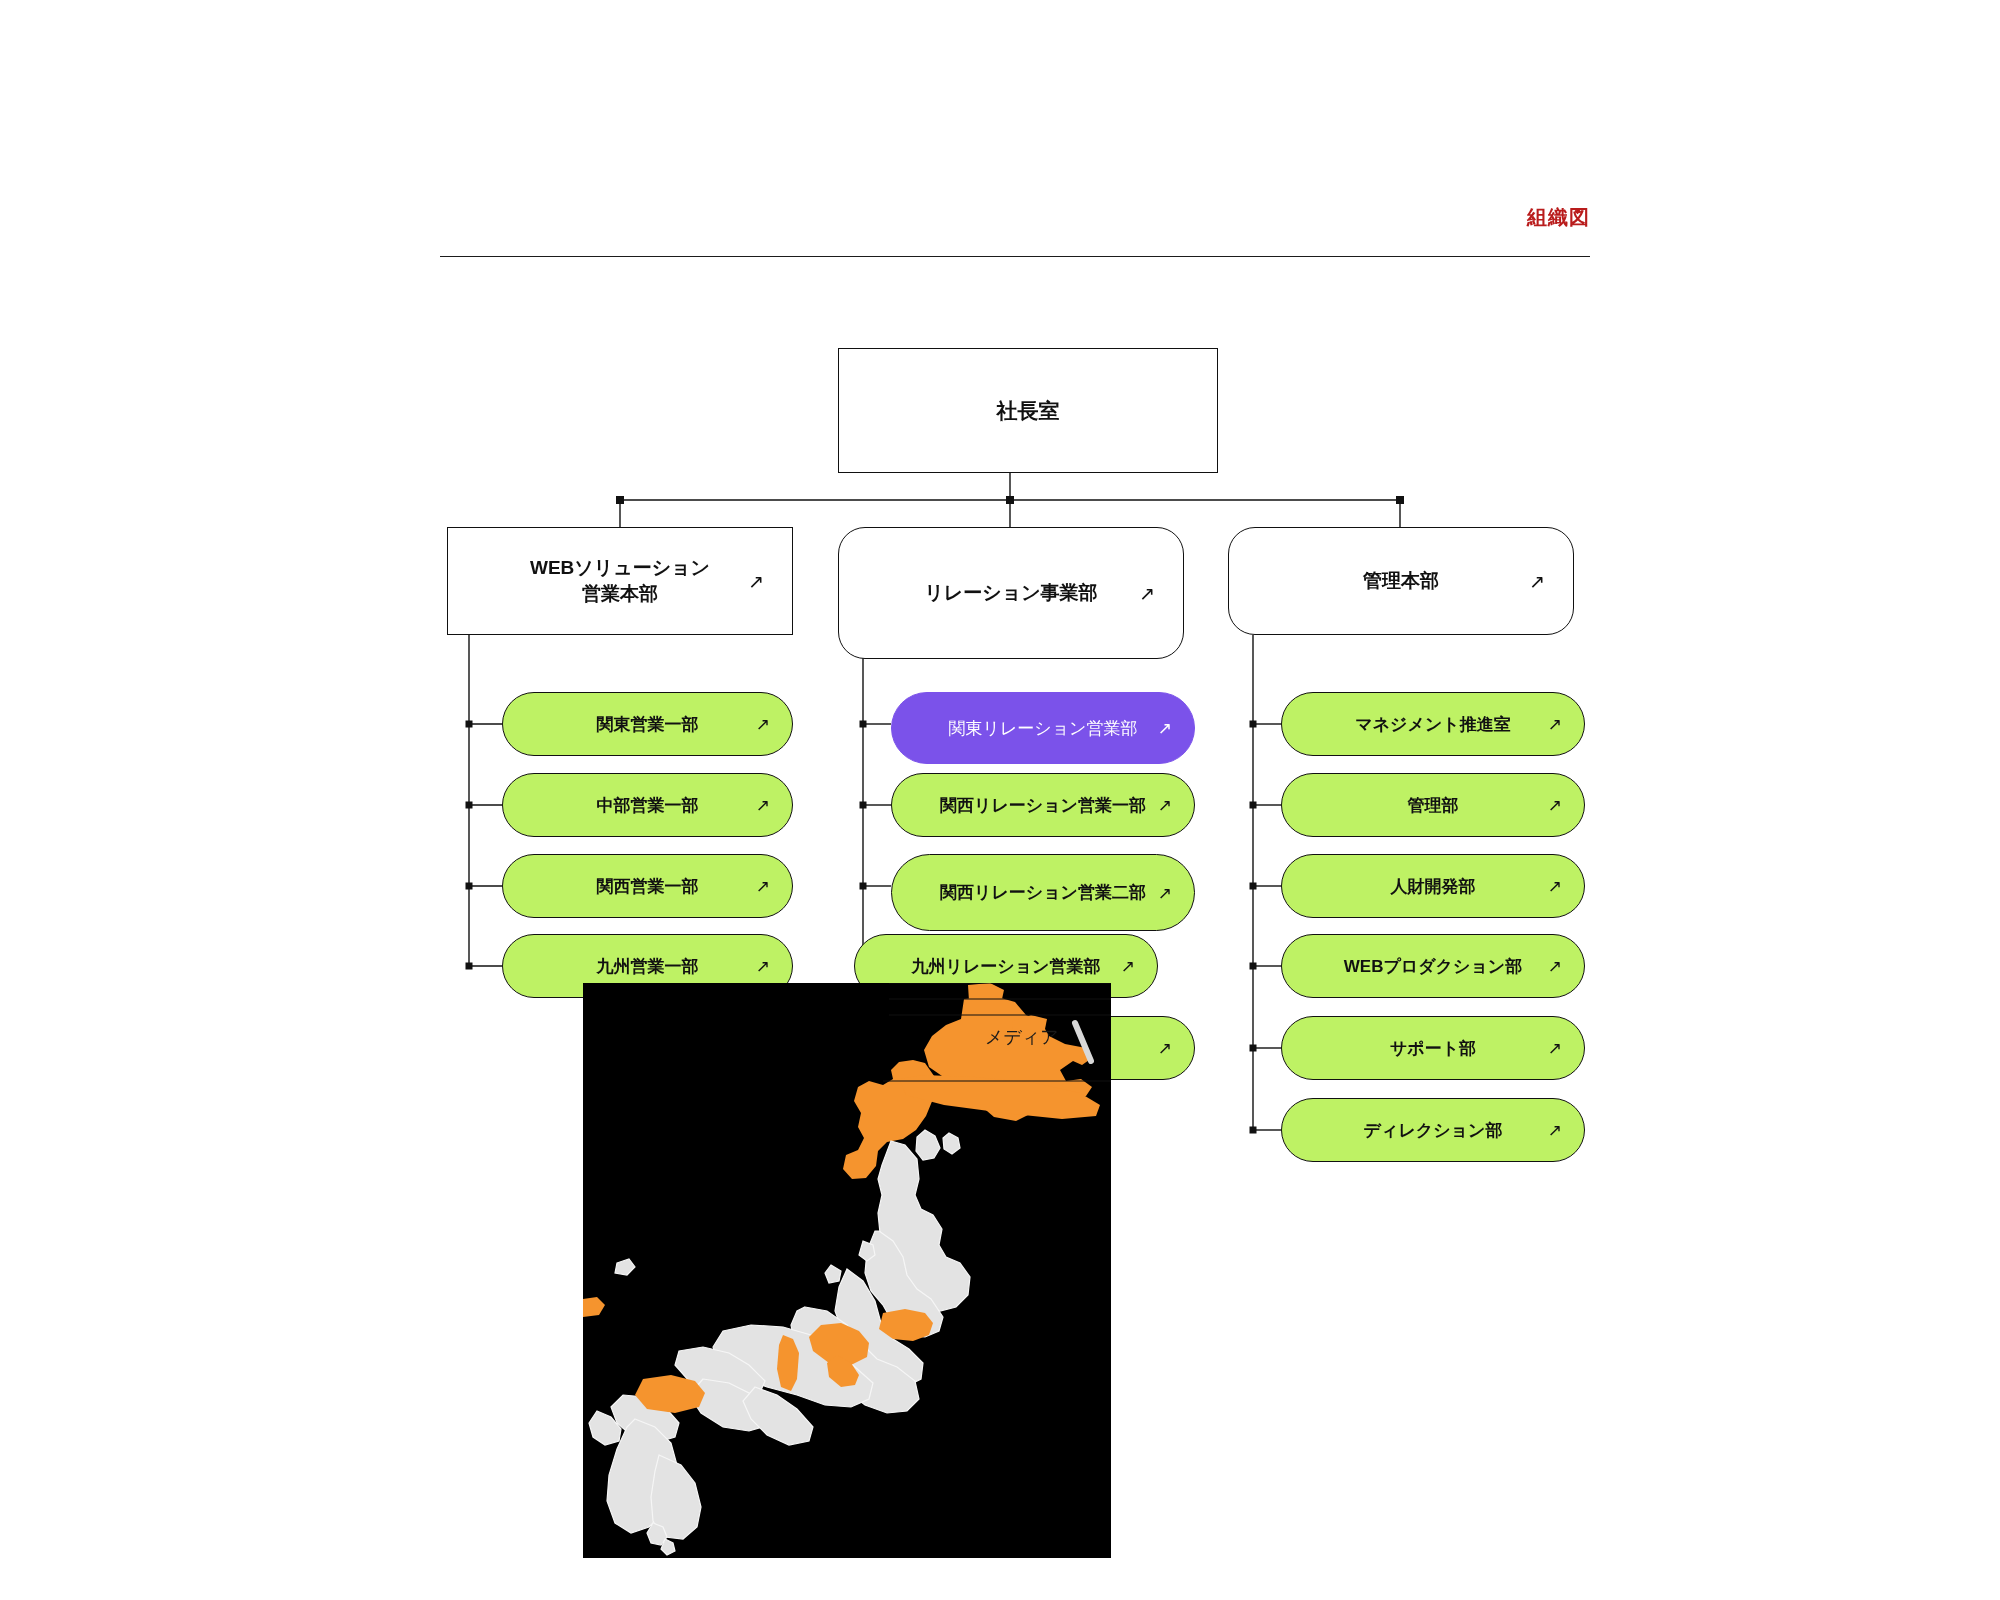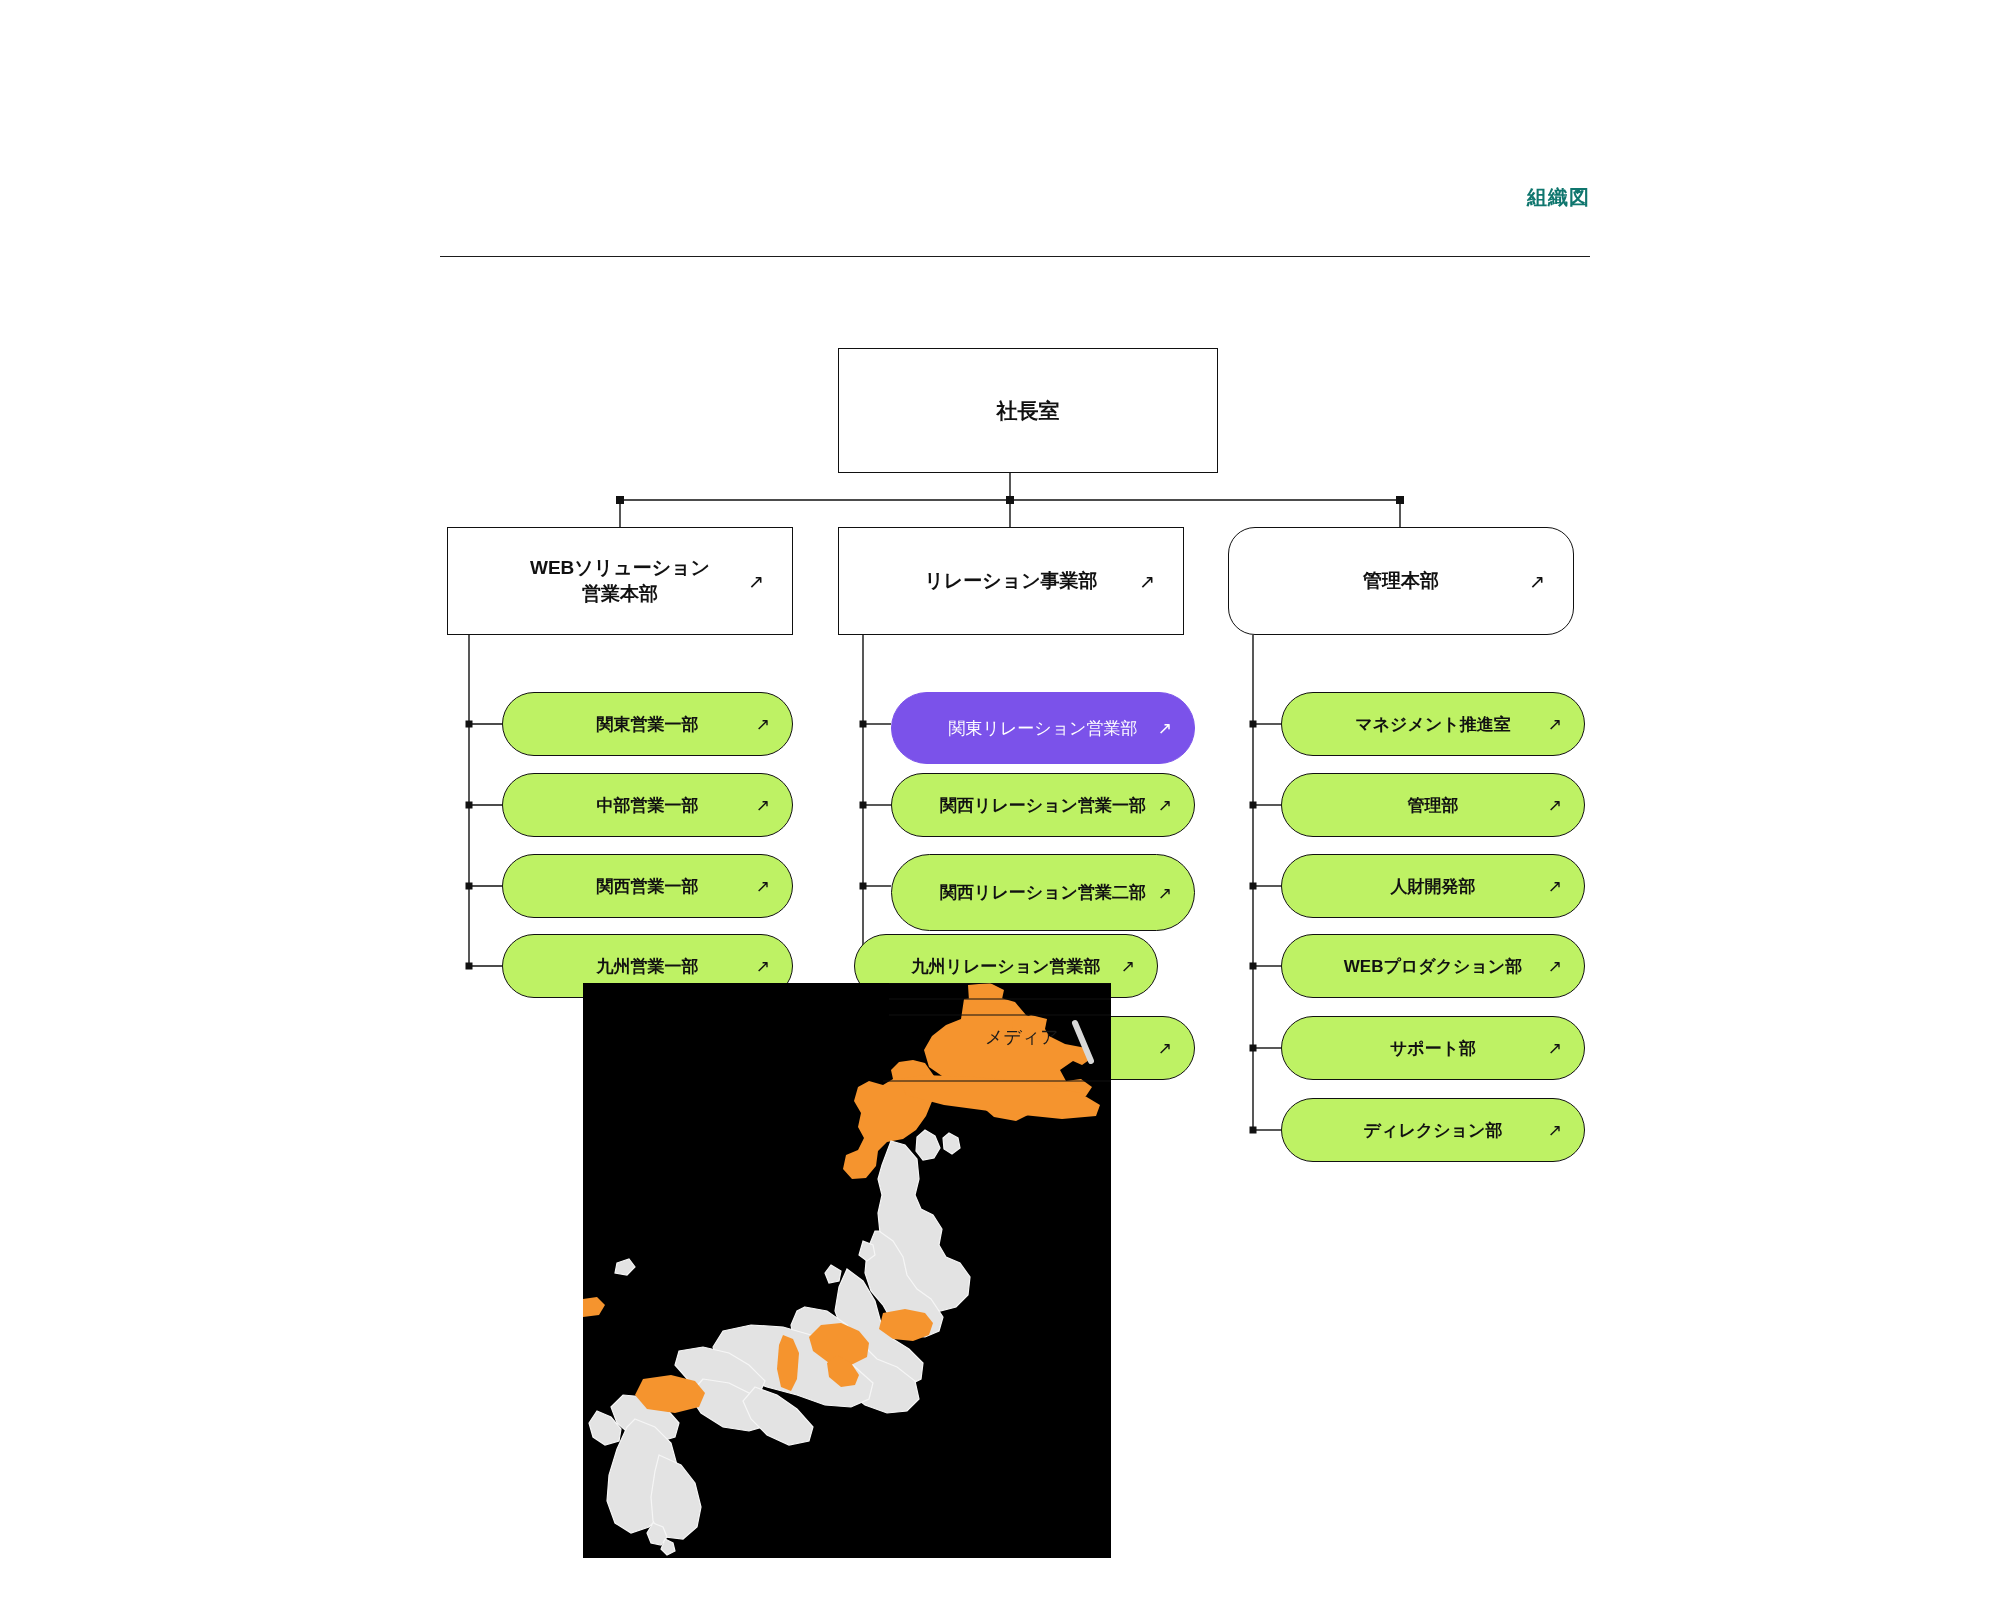--- a/index.html
+++ b/index.html
@@ -48,24 +48,24 @@
     color: #111111;
     line-height: 80px;
     white-space: nowrap;
   }
   .page-title .accent {
     color: #0b76bd;
   }
   .header-jp {
     position: absolute;
     right: 0;
-    top: 16px;
+    top: 36px;
     font-size: 20px;
     font-weight: 700;
-    color: #0f766e;
+    color: #b91c1c;
     letter-spacing: 1px;
   }
 
   
   .chart {
     position: absolute;
     left: 0;
     top: 0;
     width: 2000px;
     height: 1600px;
@@ -247,21 +247,21 @@
     <div class="node-root" style="left:838px; top:348px; width:380px; height:125px;">
       <span>社長室</span>
     </div>
 
     <div class="node-div" style="left:447px; top:527px; width:346px; height:108px;">
       <span class="lbl">WEBソリューション
 営業本部</span>
       <span class="arw">↗</span>
     </div>
 
-    <div class="node-div" style="left:838px; top:527px; width:346px; height:108px;">
+    <div class="node-div" style="left:838px; top:527px; width:346px; height:132px;border-radius:27px;">
       <span class="lbl">リレーション事業部</span>
       <span class="arw">↗</span>
     </div>
 
     <div class="node-div" style="left:1228px; top:527px; width:346px; height:108px;border-radius:27px;">
       <span class="lbl">管理本部</span>
       <span class="arw">↗</span>
     </div>
 
     <div class="node-pill" style="left:502px; top:692px; width:291px; height:64px;">

